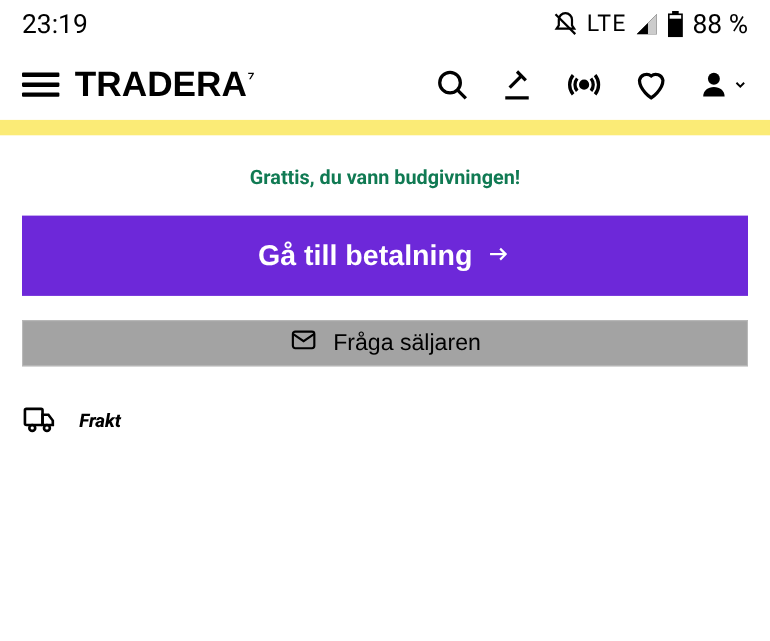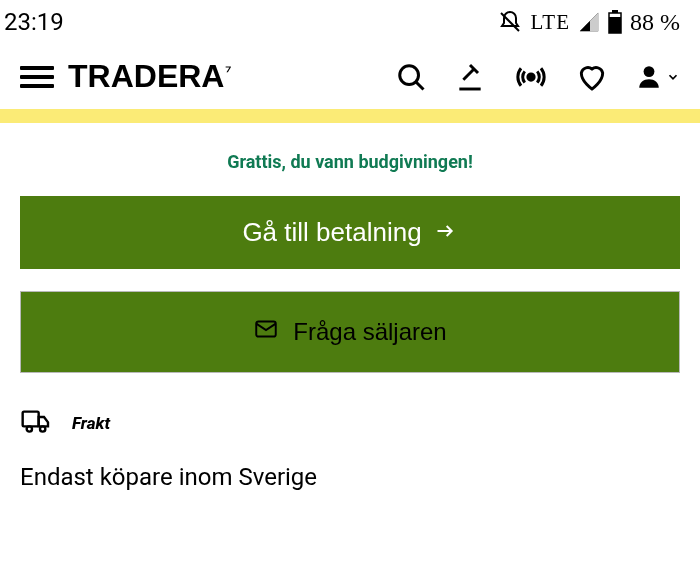--- a/index.html
+++ b/index.html
@@ -8,29 +8,28 @@
     height: 583px;
     font-family: -apple-system, BlinkMacSystemFont, "Segoe UI", Roboto, Arial, sans-serif;
     background: #fff;
     color: #000;
     overflow: hidden;
   }
   .status-bar {
     display: flex;
     justify-content: space-between;
     align-items: center;
-    padding: 8px 20px 4px 4px;
+    padding: 8px 20px 4px 20px;
     font-size: 24px;
     font-weight: 400;
   }
   .status-right {
     display: flex;
     align-items: center;
     gap: 8px;
-    font-family: Liberation Serif, serif;
   }
   .status-right svg { display: block; }
   .app-header {
     display: flex;
     align-items: center;
     padding: 18px 20px 14px 20px;
     gap: 14px;
     text-align: right;
   }
   .hamburger {
@@ -75,40 +74,40 @@
   .congrats {
     text-align: center;
     color: #107a53;
     font-weight: 700;
     font-size: 18px;
     padding: 28px 20px 24px 20px;
   }
   .content { padding: 0 20px; }
   .primary-btn {
     width: 100%;
-    background: #4d7c0f;
+    background: #6d28d9;
     color: #fff;
     border: none;
     font-size: 26px;
-    font-weight: 400;
+    font-weight: 700;
     padding: 21px 0;
     display: flex;
     align-items: center;
     justify-content: center;
     gap: 10px;
     cursor: pointer;
     margin-bottom: 22px;
   }
   .secondary-btn {
     width: 100%;
-    background: #4d7c0f;
+    background: #a3a3a3;
     border: 1px solid #b9b9b9;
-    font-size: 24px;
+    font-size: 21px;
     font-weight: 500;
-    padding: 24px 0;
+    padding: 4px 0;
     display: flex;
     align-items: center;
     justify-content: center;
     gap: 14px;
     cursor: pointer;
     margin-bottom: 20px;
     color: #000;
   }
   .secondary-btn.saved { font-weight: 700; }
   .shipping {
@@ -241,14 +240,13 @@
     <span>
       <svg width="32" height="32" viewBox="0 0 24 24" fill="none" stroke="#000" stroke-width="1.8">
         <rect x="2" y="5" width="12" height="11" rx="1"></rect>
         <path d="M14 9h4l3 4v3h-7z"></path>
         <circle cx="7" cy="18" r="2"></circle>
         <circle cx="17" cy="18" r="2"></circle>
       </svg>
     </span>
     <span class="shipping-title">Frakt</span>
   </div>
-  <div class="shipping-sub">Endast köpare inom Sverige</div>
 </div>
 
 </body></html>

